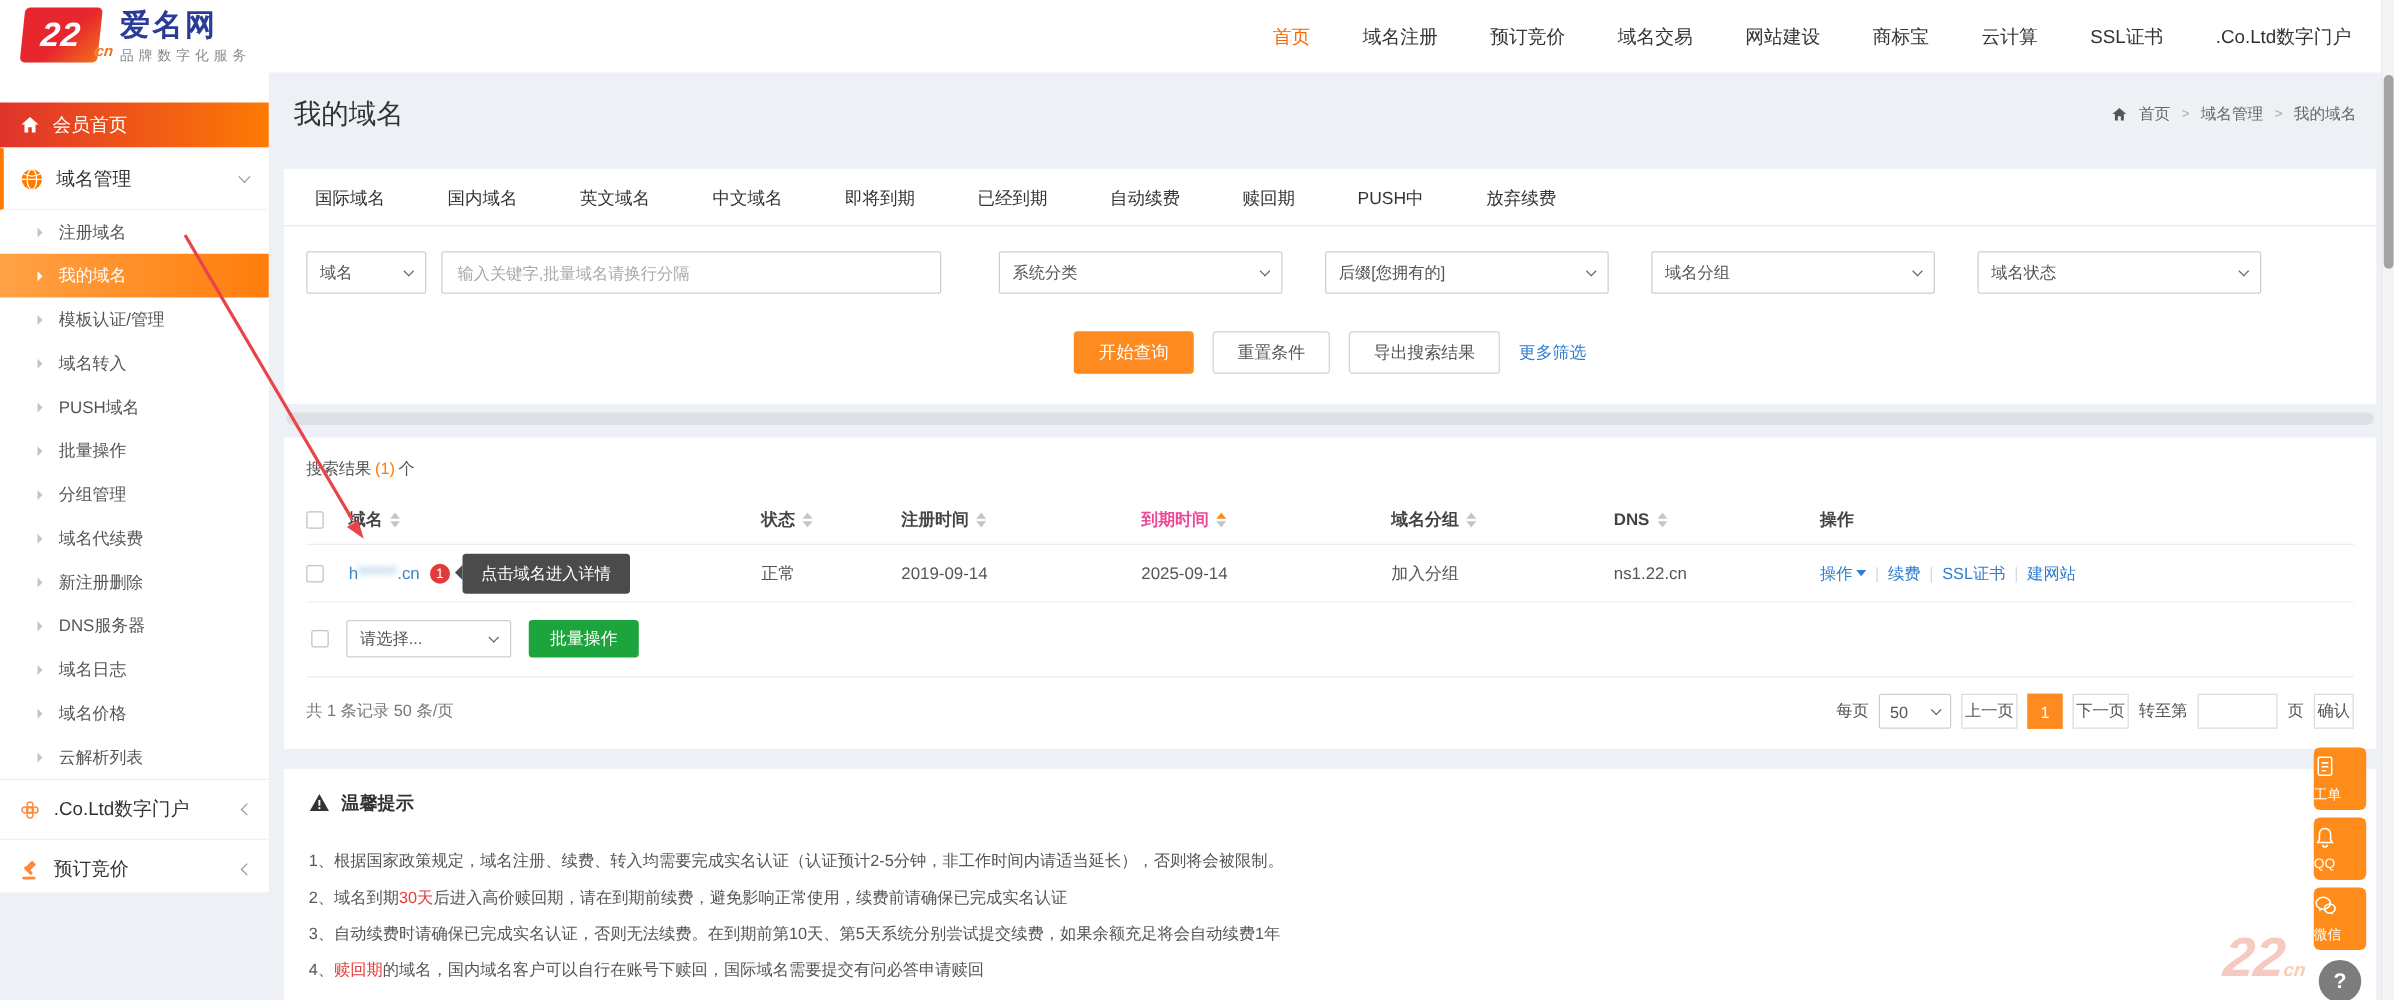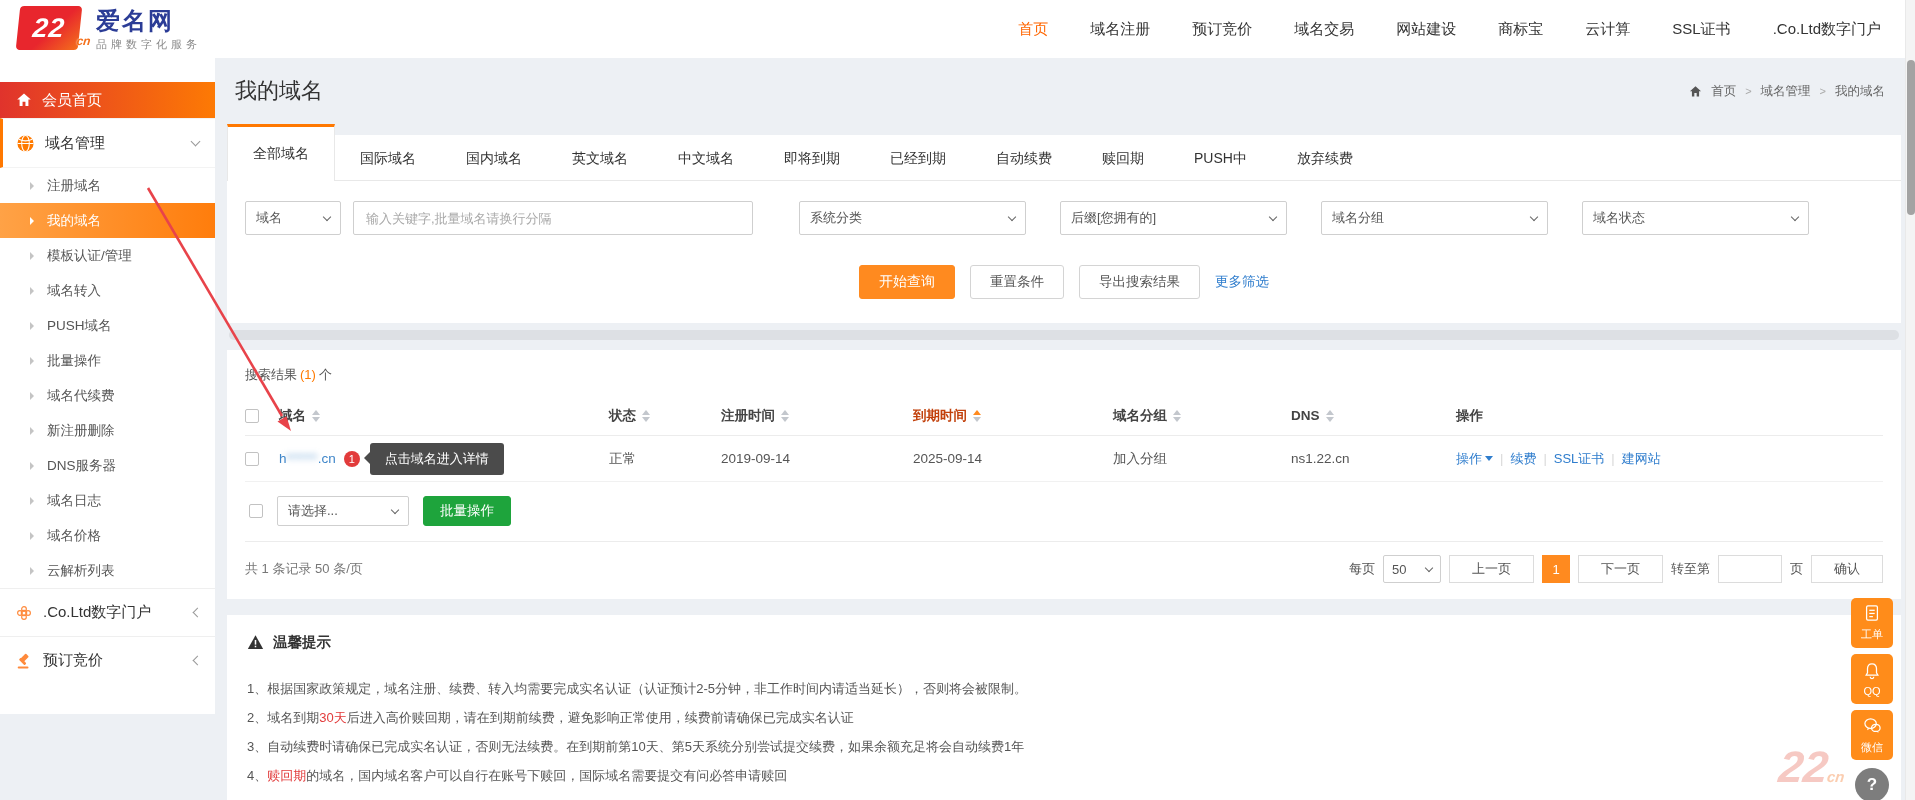--- a/index.html
+++ b/index.html
@@ -73,56 +73,56 @@
   .summary { font-size:13px; color:#555; }
   .summary .cnt { color:#ff7a00; margin:0 3px; }
   .tbl { margin-top:12px; }
   .thead,.trow { display:grid; grid-template-columns:34px 330px 112px 192px 200px 178px 165px 1fr; align-items:center; }
   .thead { height:40px; border-bottom:1px solid #ececec; font-size:13.5px; color:#444; font-weight:bold; }
   .trow { height:46px; border-bottom:1px solid #f1f1f1; font-size:13.5px; color:#555; }
   .th { display:flex; align-items:center; gap:6px; }
   .sort { display:inline-flex; flex-direction:column; gap:2px; }
   .sort i { display:block; width:0; height:0; border-left:4px solid transparent; border-right:4px solid transparent; }
   .sort .up { border-bottom:5px solid #c3c7cd; } .sort .dn { border-top:5px solid #c3c7cd; }
-  .th.hl { color:#c2410c; } .th.hl .up { border-bottom-color:#ff8a1f; }
+  .th.hl { color:#ec4899; } .th.hl .up { border-bottom-color:#ff8a1f; }
   .cb { width:14px; height:14px; border:1px solid #c2c2c2; border-radius:2px; background:#fff; display:inline-block; cursor:pointer; }
   .domain-cell { display:flex; align-items:center; white-space:nowrap; overflow:visible; position:relative; z-index:8; }
   .domain-link { color:#3f86c9; cursor:pointer; font-size:13.5px; }
   .masked { filter:blur(3px); letter-spacing:1px; }
   .badge { width:16px; height:16px; border-radius:50%; background:#e23b3b; color:#fff; font-size:11px; display:inline-flex; align-items:center; justify-content:center; margin-left:8px; flex:0 0 16px; }
   .tip { position:relative; margin-left:10px; background:#4b4b4b; color:#fff; font-size:13px; padding:7px 15px; border-radius:3px; white-space:nowrap; }
   .tip:before { content:""; position:absolute; left:-6px; top:9px; border-top:6px solid transparent; border-bottom:6px solid transparent; border-right:6px solid #4b4b4b; }
   .ops { display:flex; align-items:center; gap:7px; font-size:13px; }
   .op-link { color:#2f7dcd; cursor:pointer; display:inline-flex; align-items:center; gap:3px; }
   .op-sep { color:#d8d8d8; }
   .op-caret { width:0; height:0; border-left:4px solid transparent; border-right:4px solid transparent; border-top:5px solid #2f7dcd; display:inline-block; }
 
   .batchrow { margin-top:14px; display:flex; align-items:center; gap:14px; padding-left:4px; }
   .batch-sel { width:132px; height:30px; font-size:13px; }
   .btn-green { background:#1ea43c; color:#fff; border:1px solid #1ea43c; height:30px; font-size:13.5px; border-radius:3px; padding:0 16px; }
   .tdivider { border-top:1px solid #ececec; margin-top:15px; }
   .tfoot { display:flex; align-items:center; padding-top:13px; font-size:13px; color:#777; }
   .pager { margin-left:auto; display:flex; align-items:center; gap:8px; color:#555; }
   .pg-sel { width:58px; height:28px; font-size:13px; padding:0 8px; }
-  .pg-btn { border:1px solid #dcdcdc; background:#fff; height:28px; display:inline-flex; align-items:center; padding:0 22px; cursor:pointer; color:#555; }
+  .pg-btn { border:1px solid #dcdcdc; background:#fff; height:28px; display:inline-flex; align-items:center; padding:0 2px; cursor:pointer; color:#555; }
   .pg-cur { background:#ff8a1f; border:1px solid #ff8a1f; color:#fff; width:28px; justify-content:center; padding:0; }
   .goto-input { width:64px; height:28px; border:1px solid #dcdcdc; outline:none; padding:0 6px; font-family:inherit; }
 
   .card3 { margin-top:16px; padding:18px 20px 22px; }
   .notice-title { display:flex; align-items:center; gap:9px; font-size:14.5px; font-weight:bold; color:#333; }
   .notice-lines { margin-top:22px; }
   .n-line { font-size:13px; color:#555; line-height:29px; }
   .n-red { color:#e23b3b; }
 
   
   .arrow-svg { position:absolute; left:0; top:0; width:1915px; height:800px; pointer-events:none; z-index:60; }
   .vscroll { position:absolute; right:0; top:0; width:10px; height:800px; background:#f4f4f4; border-left:1px solid #e9e9e9; z-index:70; }
   .vthumb { position:absolute; top:60px; left:1px; width:8px; height:155px; background:#a3a3a3; border-radius:4px; cursor:pointer; }
   .float-widget { position:absolute; right:22px; top:598px; width:42px; display:flex; flex-direction:column; gap:6px; z-index:65; }
-  .float-btn { width:42px; height:50px; background:#ff8c1a; border-radius:5px; color:#fff; display:flex; flex-direction:column; align-items:center; justify-content:center; gap:3px; font-size:11px; cursor:pointer; }
+  .float-btn { width:42px; height:50px; background:#ff8c1a; border-radius:5px; color:#fff; display:flex; flex-direction:column; align-items:flex-start; justify-content:center; gap:3px; font-size:11px; cursor:pointer; }
   .float-help { width:34px; height:34px; border-radius:50%; background:#7d7d7d; color:#fff; font-size:17px; font-weight:bold; display:flex; align-items:center; justify-content:center; margin:2px auto 0; cursor:pointer; }
   .watermark { position:absolute; right:70px; bottom:8px; font-size:44px; font-weight:bold; font-style:italic; color:rgba(224,60,38,.28); z-index:2; transform:skewX(-6deg); }
   .watermark small { font-size:15px; color:rgba(244,112,28,.35); }
 </style>
 </head>
 <body>
 
 <div class="app">
 
   <div class="header">
@@ -186,20 +186,24 @@
             <span class="sub-caret"></span>
             <span>域名转入</span>
           </div>
           <div class="sub-item">
             <span class="sub-caret"></span>
             <span>PUSH域名</span>
           </div>
           <div class="sub-item">
             <span class="sub-caret"></span>
             <span>批量操作</span>
+          </div>
+          <div class="sub-item">
+            <span class="sub-caret"></span>
+            <span>分组管理</span>
           </div>
           <div class="sub-item">
             <span class="sub-caret"></span>
             <span>域名代续费</span>
           </div>
           <div class="sub-item">
             <span class="sub-caret"></span>
             <span>新注册删除</span>
           </div>
           <div class="sub-item">
@@ -255,21 +259,20 @@
         <span class="crumb">首页</span>
             <span class="crumb-sep">&gt;</span>
             <span class="crumb">域名管理</span>
             <span class="crumb-sep">&gt;</span>
             <span class="crumb">我的域名</span>
           </div>
       </div>
 
       <div class="card card1">
         <div class="tabbar" id="tabbar">
-            <div class="tab active">全部域名</div>
             <div class="tab">国际域名</div>
             <div class="tab">国内域名</div>
             <div class="tab">英文域名</div>
             <div class="tab">中文域名</div>
             <div class="tab">即将到期</div>
             <div class="tab">已经到期</div>
             <div class="tab">自动续费</div>
             <div class="tab">赎回期</div>
             <div class="tab">PUSH中</div>
             <div class="tab">放弃续费</div>

